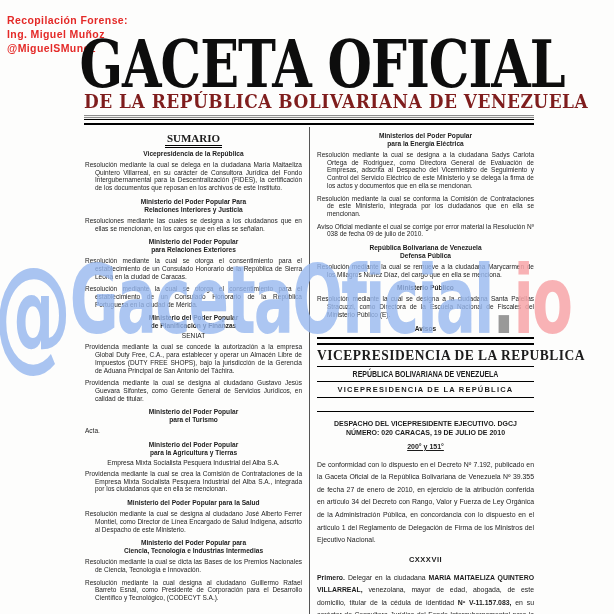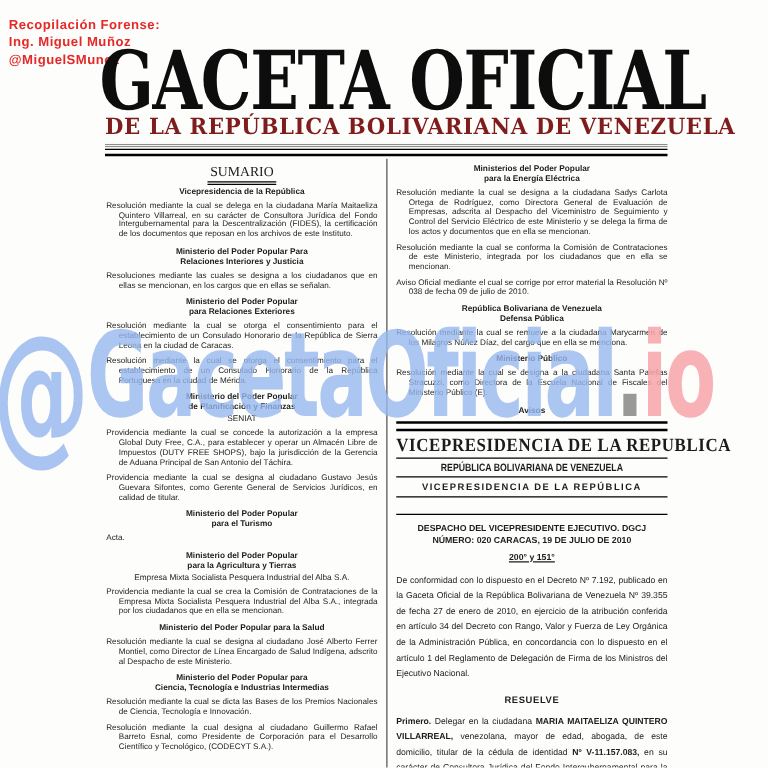--- a/index.html
+++ b/index.html
@@ -17,21 +17,21 @@
   .rule-striped{height:4px;margin-top:3px;background:repeating-linear-gradient(180deg,#8d8d8d 0 1px,#f2f2f0 1px 2px);}
   .dateline{display:flex;justify-content:space-between;align-items:baseline;
        font-family:"Liberation Serif",serif;font-weight:bold;font-size:9.5px;
        padding:3px 2px 2px 2px;}
   .rule-double{height:3px;border-top:1px solid #000;border-bottom:2px solid #000;margin-bottom:2px;}
   
   .columns{display:flex;align-items:stretch;}
   .col{width:50%;box-sizing:border-box;}
   .col-left{padding:3px 7px 0 1px;}
   .col-right{padding:3px 0 0 7px;border-left:1px solid #555;}
-  .sumario{font-family:"Liberation Serif",serif;font-weight:normal;font-size:11px;text-align:center;margin:2px 0 5px 0;}
+  .sumario{font-family:"Liberation Serif",serif;font-weight:bold;font-size:11px;text-align:center;margin:2px 0 5px 0;}
   .sumario span{border-bottom:3px double #000;padding:0 2px 1px 2px;}
   .sec-h{font-weight:bold;font-size:6.6px;line-height:8px;text-align:center;white-space:pre-line;
        margin:6px 0 3px 0;}
   .sec-sh{font-size:6.6px;line-height:8px;text-align:center;margin:-1px 0 3px 0;}
   .sp{font-size:6.5px;line-height:7.7px;text-align:justify;margin:0 0 5px 0;
        padding-left:10px;text-indent:-10px;}
   .sp.noj{text-align:left;}
   
   .rule2{height:4px;border-top:2px solid #000;border-bottom:2px solid #000;margin:4px 0 3px 0;}
   .vp-title{font-family:"Liberation Serif",serif;font-weight:bold;font-size:13.5px;text-align:center;
@@ -157,21 +157,21 @@
         <div class="vp-line1">REPÚBLICA BOLIVARIANA DE VENEZUELA</div>
         <hr class="hr1">
         <div class="vp-line2">VICEPRESIDENCIA DE LA REPÚBLICA</div>
         <hr class="hr1">
         <div class="vp-gap"></div>
         <hr class="hr1">
         <div class="vp-despacho">DESPACHO DEL VICEPRESIDENTE EJECUTIVO. DGCJ
 NÚMERO: 020 CARACAS, 19 DE JULIO DE 2010</div>
         <div class="vp-years">200° y 151°</div>
         <p class="vp-par">De conformidad con lo dispuesto en el Decreto Nº 7.192, publicado en la Gaceta Oficial de la República Bolivariana de Venezuela Nº 39.355 de fecha 27 de enero de 2010, en ejercicio de la atribución conferida en artículo 34 del Decreto con Rango, Valor y Fuerza de Ley Orgánica de la Administración Pública, en concordancia con lo dispuesto en el artículo 1 del Reglamento de Delegación de Firma de los Ministros del Ejecutivo Nacional.</p>
-        <div class="vp-resuelve">RESUELVE</div>
+        <div class="vp-resuelve">CXXXVII</div>
         <p class="vp-par"><span class="b">Primero.</span><span> Delegar en la ciudadana </span><span class="b">MARIA MAITAELIZA QUINTERO VILLARREAL,</span><span> venezolana, mayor de edad, abogada, de este domicilio, titular de la cédula de identidad </span><span class="b">Nº V-11.157.083,</span><span> en su carácter de Consultora Jurídica del Fondo Intergubernamental para la Descentralización (FIDES), según consta en la Providencia Administrativa Nº 002 de fecha 18 de junio de 2010, emitida por la Presidenta del citado Fondo y publicada en la</span></p>
       </div>
 
     </div>
   </div>
 </div>
 
 <div class="watermark"><span class="wm-at">@</span><span class="wm-main">GacetaOficial</span><span class="wm-dot">.</span><span class="wm-io">io</span></div>
 
 </body></html>

